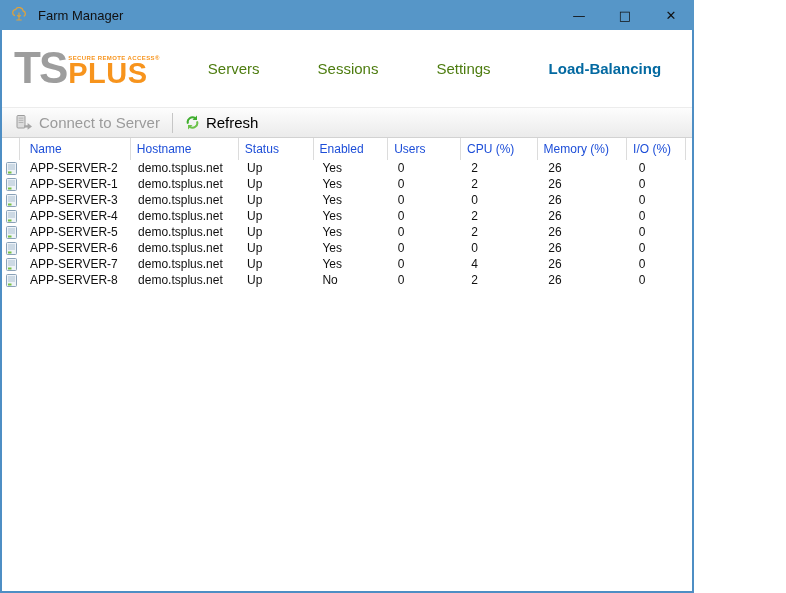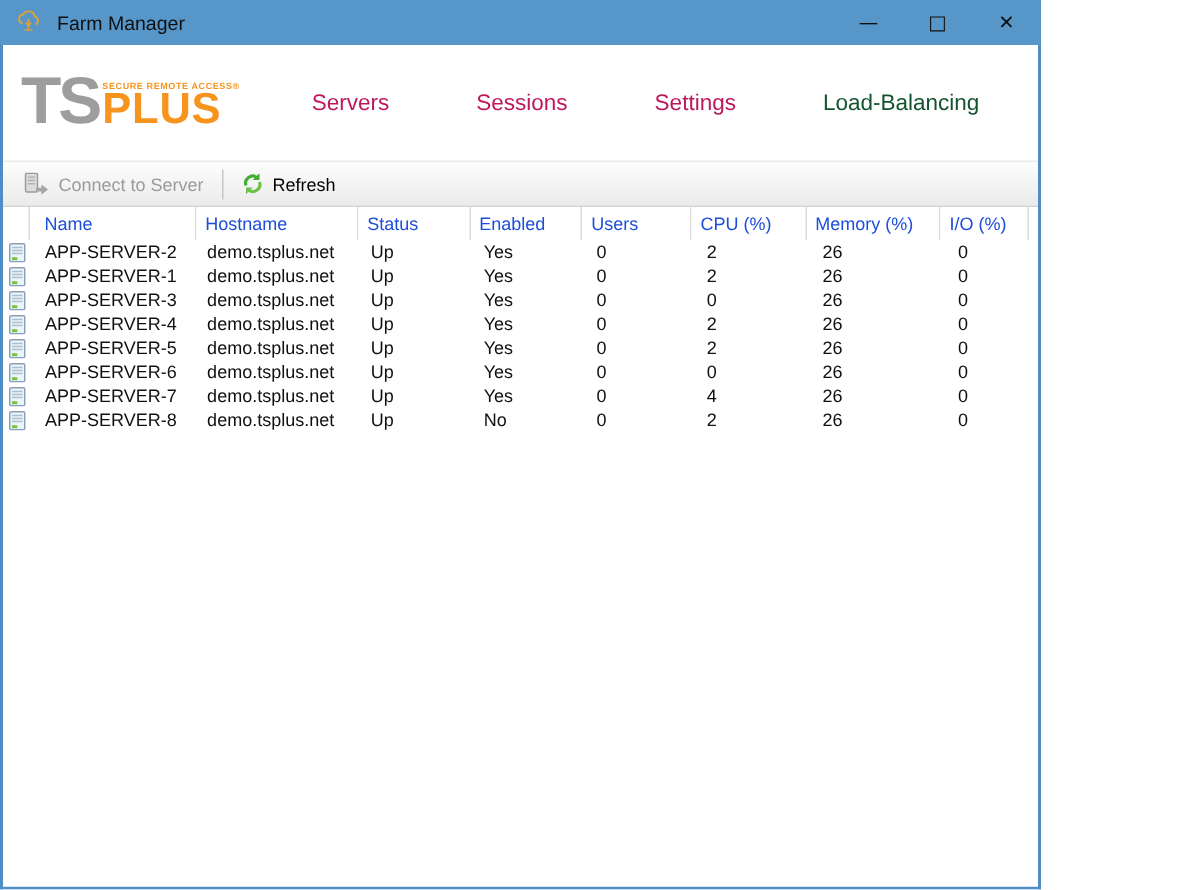--- a/index.html
+++ b/index.html
@@ -47,35 +47,35 @@
   .logo-tagline {
     font-size: 6px; color: #f7941d; letter-spacing: 0.4px; font-weight: bold;
     margin-bottom: 1px; white-space: nowrap;
   }
   .logo-plus {
     font-size: 29px; line-height: 0.8; font-weight: bold; color: #f7941d;
     letter-spacing: 0.5px;
   }
   .tabs { display: flex; align-items: center; gap: 58px; margin-left: 18px; }
   .tab {
-    font-size: 15px; color: #be185d; cursor: pointer; white-space: nowrap;
-  }
-  .tab.active { color: #14532d; font-weight: normal; }
+    font-size: 15px; color: #4d7c0f; cursor: pointer; white-space: nowrap;
+  }
+  .tab.active { color: #0369a1; font-weight: bold; }
   
   .toolbar {
     height: 31px; flex: 0 0 31px;
     background: linear-gradient(#fdfdfd, #ebebeb);
     border-top: 1px solid #ececec;
     border-bottom: 1px solid #d2d2d2;
     display: flex; align-items: center; padding-left: 6px;
   }
   .tool-btn {
     display: flex; align-items: center; gap: 6px;
     border: none; background: transparent; padding: 3px 8px;
-    font-size: 12px; font-family: "Liberation Sans", sans-serif; cursor: pointer;
+    font-size: 15px; font-family: "Liberation Sans", sans-serif; cursor: pointer;
   }
   .tool-btn.disabled { color: #9b9b9b; cursor: default; }
   .tool-btn .icon { display: inline-flex; }
   .toolbar-sep { width: 1px; height: 20px; background: #c6c6c6; margin: 0 4px; }
   
   .table { flex: 1 1 auto; background: #ffffff; overflow: hidden; font-size: 12px; }
   .thead { display: flex; height: 22px; align-items: stretch; }
   .hcell {
     display: flex; align-items: center; padding-left: 6px;
     border-right: 1px solid #dcdcdc; color: #1d4ed8; white-space: nowrap;

